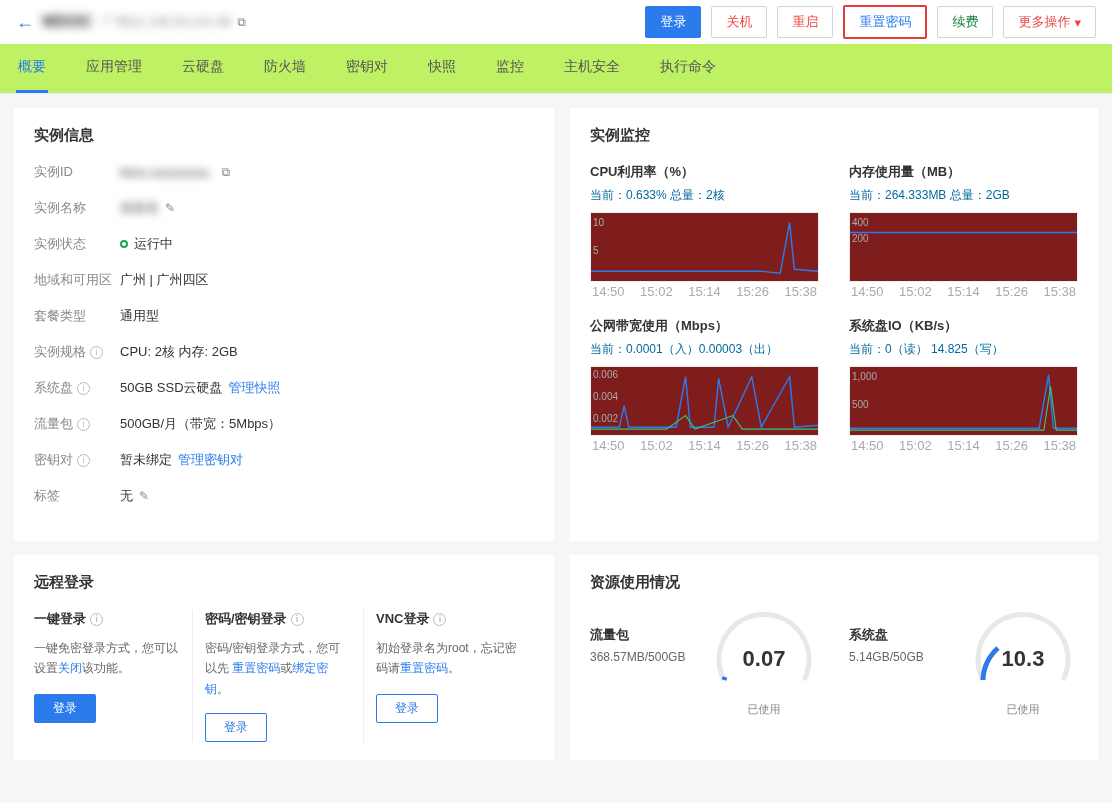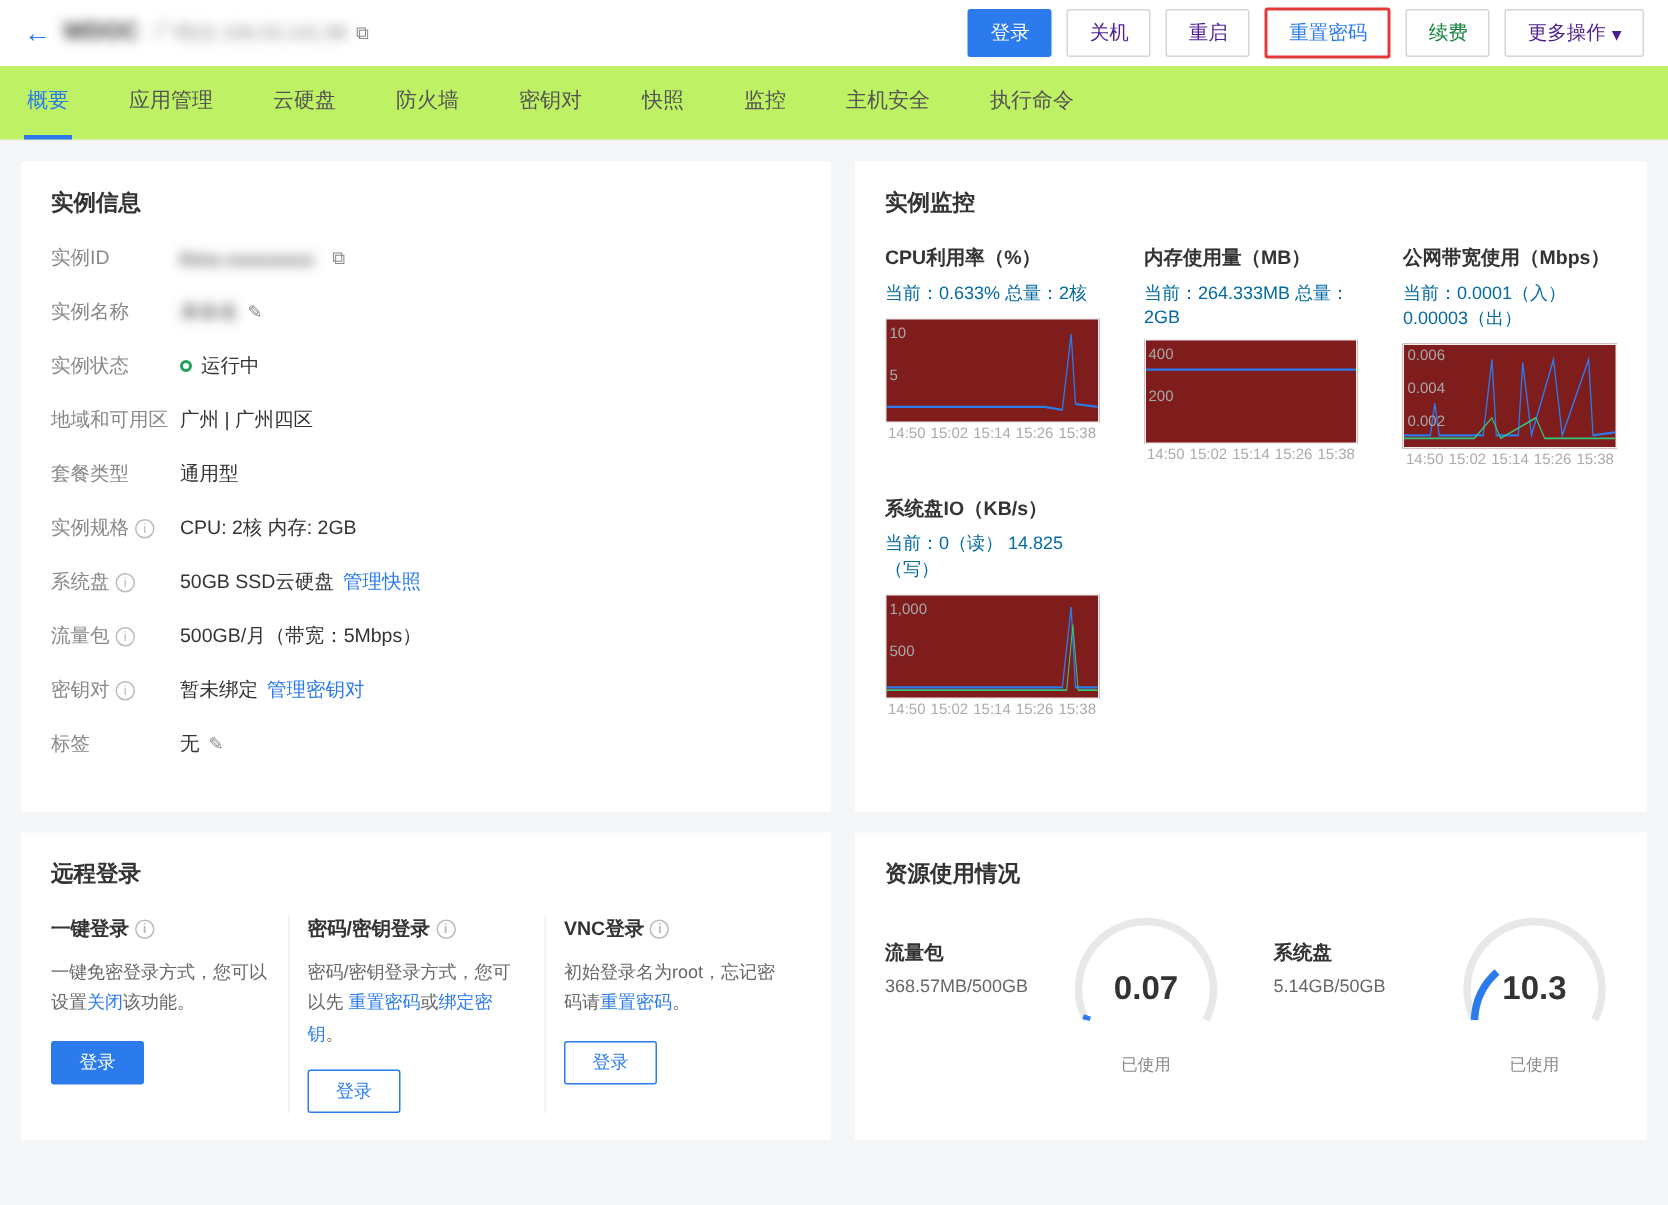--- a/index.html
+++ b/index.html
@@ -3,45 +3,45 @@
 <meta charset="utf-8">
 <style>
 * { box-sizing: border-box; margin: 0; padding: 0; }
 body { font-family: -apple-system, "Helvetica Neue", Arial, sans-serif; font-size: 13px; color: #333; background: #f5f6f7; width: 1112px; }
 .header { background: #fff; display: flex; align-items: center; padding: 6px 16px; height: 44px; }
 .back-arrow { color: #2b7bed; font-size: 18px; margin-right: 8px; cursor: pointer; }
 .htitle { font-weight: 600; font-size: 16px; color: #333; margin-right: 10px; filter: blur(4px); }
 .hsub { color: #888; font-size: 13px; filter: blur(4px); }
 .copy-icon { margin-left: 6px; color: #888; cursor: pointer; font-size: 12px; }
 .header-actions { margin-left: auto; display: flex; gap: 10px; align-items: center; }
-.btn { padding: 6px 14px; font-size: 13px; border: 1px solid #d5d5d5; background: #fff; color: #4c1d95; cursor: pointer; border-radius: 2px; }
+.btn { padding: 6px 14px; font-size: 13px; border: 1px solid #d5d5d5; background: #fff; color: #ef4444; cursor: pointer; border-radius: 2px; }
 .btn-primary { background: #2b7bed; border-color: #2b7bed; color: #fff; }
 .btn-highlight { border: 2px solid #e63a3a; color: #2b7bed; }
 .btn-link { color: #15803d; border-color: #d5d5d5; }
 .more-btn { display: flex; align-items: center; gap: 4px; }
 .tabs { background: #bef264; padding: 0 16px; display: flex; gap: 36px; border-bottom: 1px solid #eee; }
 .tab { padding: 14px 2px; color: #555; cursor: pointer; font-size: 14px; border-bottom: 3px solid transparent; }
 .tab.active { color: #2b7bed; border-bottom-color: #2b7bed; font-weight: 500; }
 .cards-row { display: flex; gap: 16px; padding: 14px; }
 .card { background: #fff; flex: 1; padding: 18px 20px; }
 .card-title { font-size: 15px; font-weight: 600; margin-bottom: 18px; }
 .info-row { display: flex; align-items: center; margin-bottom: 18px; font-size: 13px; }
 .info-label { width: 86px; color: #888; display: flex; align-items: center; gap: 4px; }
 .info-val { color: #333; display: flex; align-items: center; gap: 6px; }
 .status-dot { width: 8px; height: 8px; border: 2px solid #1fa05a; border-radius: 50%; display: inline-block; }
 .link { color: #2b7bed; cursor: pointer; }
 .info-icon { width: 13px; height: 13px; border: 1px solid #bbb; border-radius: 50%; display: inline-flex; align-items: center; justify-content: center; font-size: 9px; color: #bbb; }
 .edit-icon { color: #888; font-size: 12px; cursor: pointer; }
-.monitor-grid { display: grid; grid-template-columns: 1fr 1fr 1fr; gap: 18px 30px; }
+.monitor-grid { display: grid; grid-template-columns: 1fr 1fr; gap: 18px 30px; }
 .monitor-cell { }
 .mlabel { font-size: 13px; font-weight: 600; margin-bottom: 6px; }
 .msub { font-size: 12px; color: #0369a1; margin-bottom: 8px; }
 .chart { height: 70px; border: 1px solid #eee; position: relative; background: #7f1d1d; overflow: hidden; }
 .chart svg { width: 100%; height: 100%; display: block; }
-.xaxis { display: flex; justify-content: space-between; font-size: 10px; color: #aaa; padding: 2px 2px 0; }
+.xaxis { display: flex; justify-content: space-between; font-size: 13px; color: #aaa; padding: 2px 2px 0; }
 .yl { position: absolute; left: 2px; font-size: 10px; color: #aaa; }
 .login-cols { display: flex; gap: 12px; }
 .login-col { flex: 1; border-right: 1px solid #eee; padding-right: 12px; }
 .login-col:last-child { border-right: none; }
 .login-title { font-weight: 700; font-size: 13px; margin-bottom: 10px; display: flex; align-items: center; gap: 4px; }
 .login-desc { font-size: 12px; color: #666; line-height: 1.7; margin-bottom: 14px; min-height: 42px; }
 .btn-small { padding: 5px 18px; font-size: 12px; }
 .btn-outline { border: 1px solid #2b7bed; color: #2b7bed; background: #fff; }
 .resource-row { display: flex; gap: 30px; }
 .res-col { flex: 1; display: flex; align-items: center; gap: 14px; }
@@ -181,21 +181,21 @@
             <span>15:14</span>
             <span>15:26</span>
             <span>15:38</span>
           </div>
       </div>
       <div class="monitor-cell">
         <div class="mlabel">内存使用量（MB）</div>
         <div class="msub">当前：264.333MB 总量：2GB</div>
         <div class="chart">
             <span class="yl" style="top:4px">400</span>
-            <span class="yl" style="top:32px">200</span>
+            <span class="yl" style="top:20px">200</span>
             <svg viewBox="0 0 240 70" preserveAspectRatio="none">
               <polyline points="0,20 240,20" fill="none" stroke="#2b7bed" stroke-width="1.5"></polyline>
             </svg>
           </div>
         <div class="xaxis">
             <span>14:50</span>
             <span>15:02</span>
             <span>15:14</span>
             <span>15:26</span>
             <span>15:38</span>

